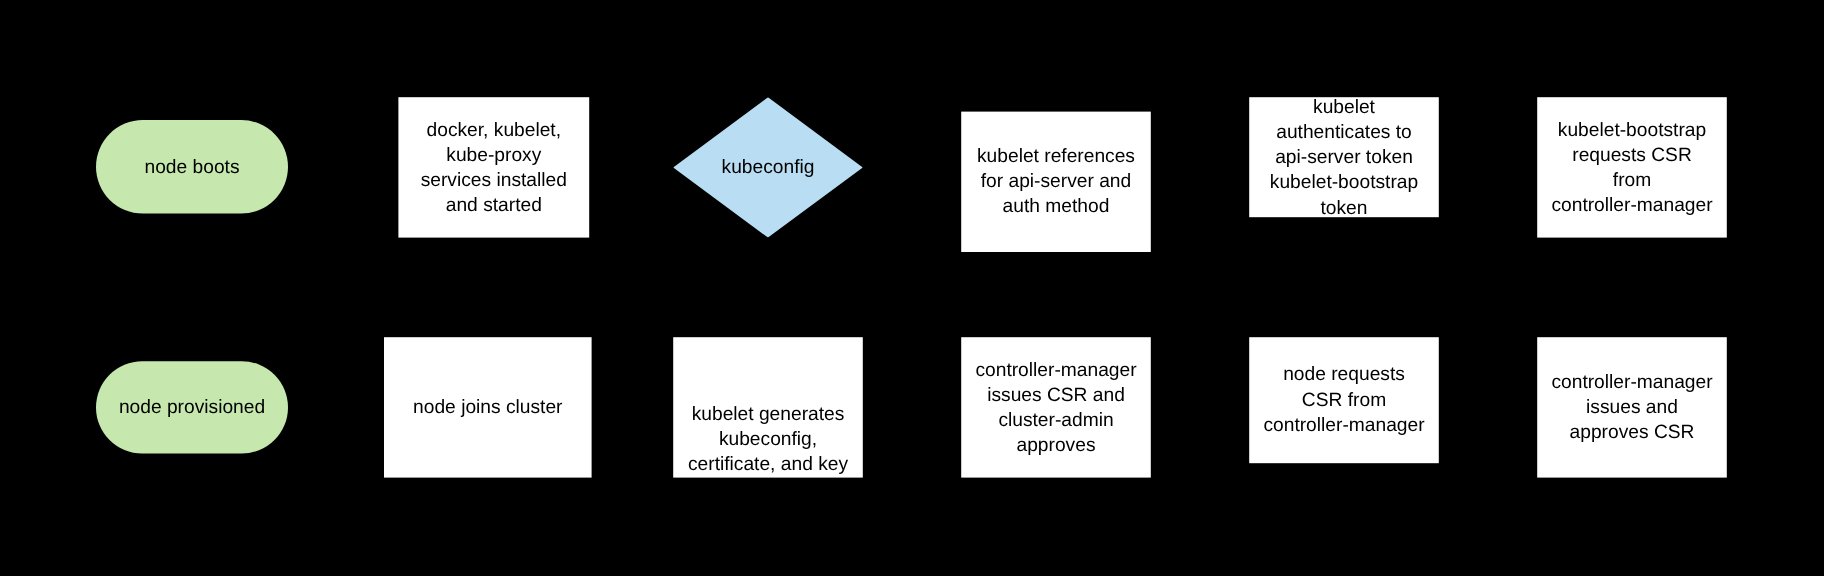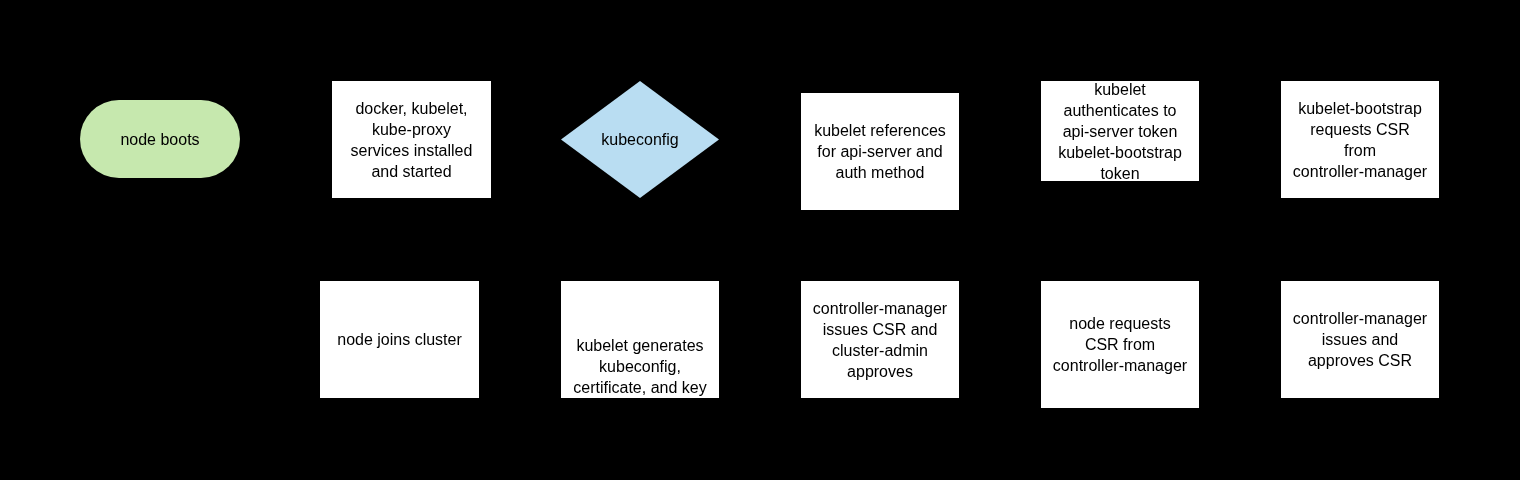--- a/index.html
+++ b/index.html
@@ -78,39 +78,42 @@
       <div class="line">token</div>
     </div>
 
   <div class="node process" style="left:1281px; top:81px; width:158px; height:117px;">
       <div class="line">kubelet-bootstrap</div>
       <div class="line">requests CSR</div>
       <div class="line">from</div>
       <div class="line">controller-manager</div>
     </div>
 
+  <div class="node terminator" style="left:80px;  top:301px; width:160px; height:77px;">
+      <div class="line">node provisioned</div>
+    </div>
 
-  <div class="node process" style="left:320px; top:281px; width:159px; height:117px;">
+  <div class="node process" style="left:320px; top:281px; width:173px; height:117px;">
       <div class="line">node joins cluster</div>
     </div>
 
   <div class="node process" style="left:561px; top:281px; width:158px; height:117px;justify-content:flex-end;">
       <div class="line">kubelet generates</div>
       <div class="line">kubeconfig,</div>
       <div class="line">certificate, and key</div>
     </div>
 
   <div class="node process" style="left:801px; top:281px; width:158px; height:117px;">
       <div class="line">controller-manager</div>
       <div class="line">issues CSR and</div>
       <div class="line">cluster-admin</div>
       <div class="line">approves</div>
     </div>
 
-  <div class="node process" style="left:1041px; top:281px; width:158px; height:127px;">
+  <div class="node process" style="left:1041px; top:281px; width:158px; height:105px;">
       <div class="line">node requests</div>
       <div class="line">CSR from</div>
       <div class="line">controller-manager</div>
     </div>
 
   <div class="node process" style="left:1281px; top:281px; width:158px; height:117px;">
       <div class="line">controller-manager</div>
       <div class="line">issues and</div>
       <div class="line">approves CSR</div>
     </div>

